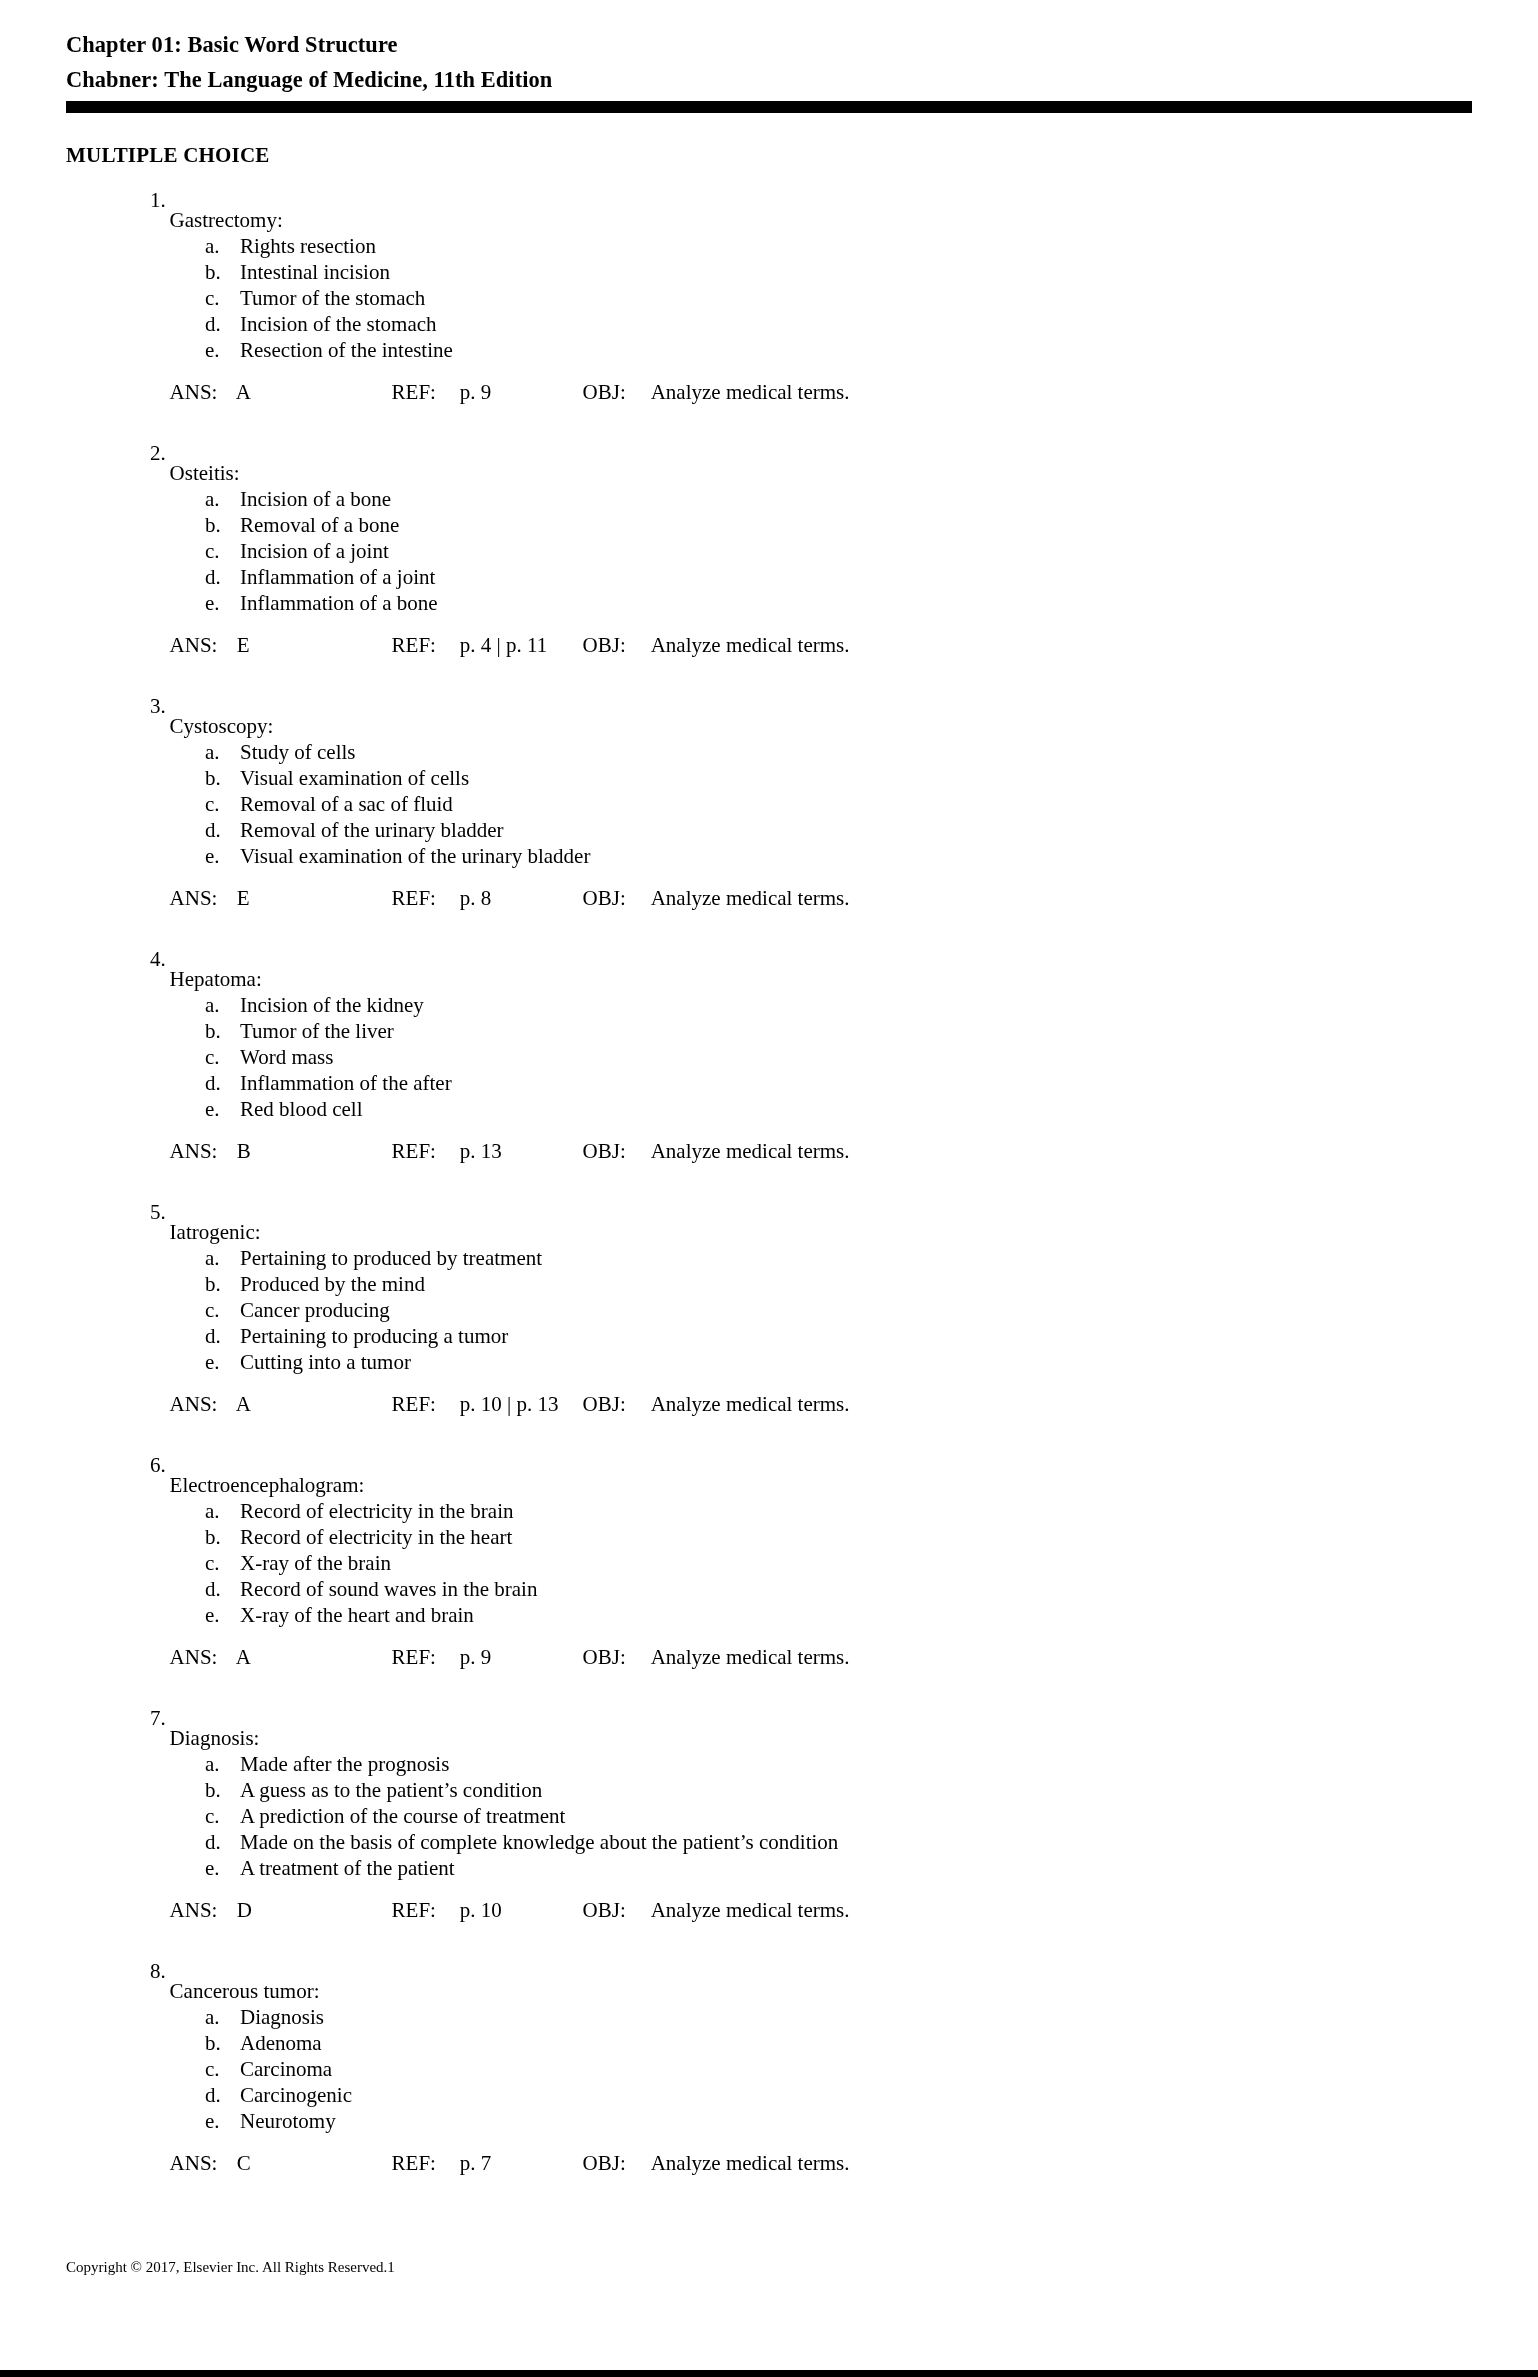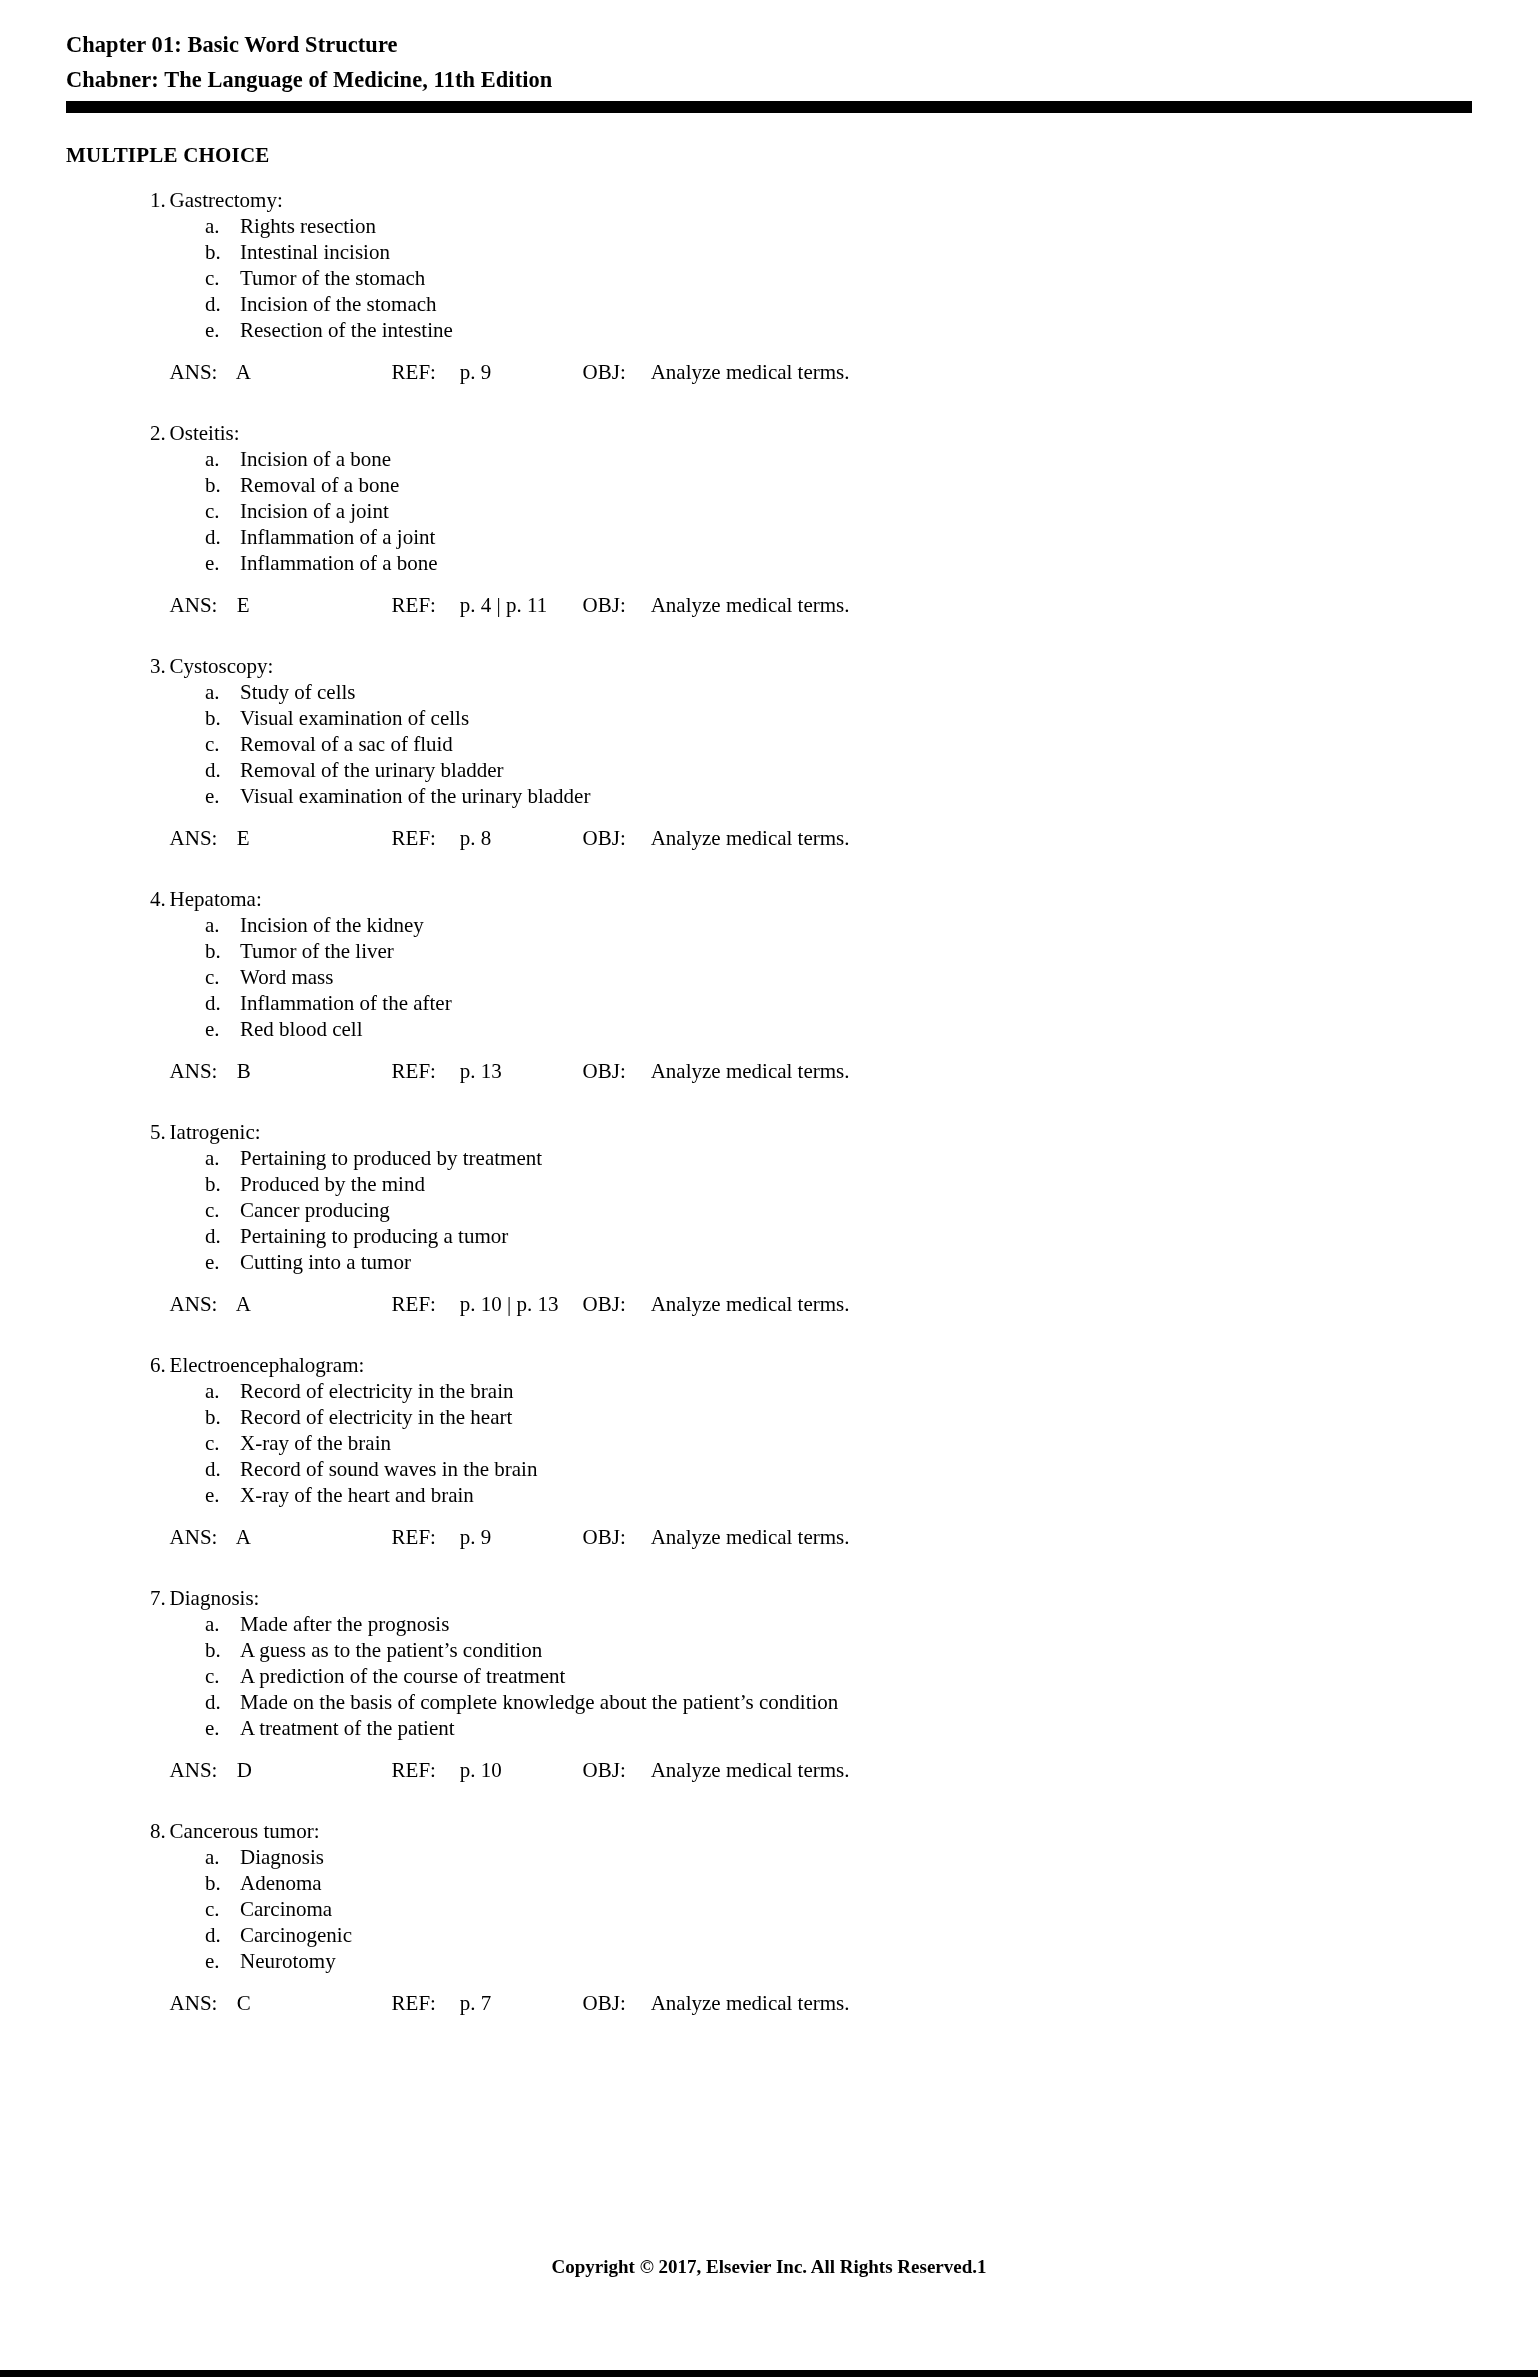--- a/index.html
+++ b/index.html
@@ -19,37 +19,37 @@
 
   .hdr-line { font-size:22.4px; font-weight:bold; line-height:35px; letter-spacing:0.1px; }
   .hdr-rule { height:12px; background:#000; margin-top:3.5px; }
 
   .section-heading { margin-top:30px; font-size:21px; font-weight:bold; letter-spacing:0.2px; }
 
   .questions { margin-top:19.6px; padding-left:84px; font-size:21px; }
   .q-block { margin-bottom:35px; }
   .q-head { display:flex; line-height:26px; }
   .q-num { width:19.6px; flex:0 0 19.6px; }
-  .q-stem { flex:1; }
+  .q-stem { flex:1;margin-top:20px; }
   .opt-row { display:flex; margin-left:55px; line-height:26px; }
   .opt-letter { width:35px; flex:0 0 35px; }
   .opt-text { flex:1; }
   .ans-row { display:flex; margin-left:19.6px; margin-top:16px; line-height:26px; }
   .ans-cell { width:222px; flex:0 0 222px; }
   .ref-cell { width:191px; flex:0 0 191px; }
   .obj-cell { flex:1; }
   .inl-label { display:inline-block; }
   .ans-cell .inl-label { width:62px; }
   .ref-cell .inl-label { width:63px; }
   .obj-cell .inl-label { width:64px; }
 
   .footer {
     position:absolute; left:66px; right:66px; top:2255px;
-    display:flex; justify-content:center;
-    font-size:19px; line-height:24px;font-weight:bold;
+    display:flex; justify-content:flex-start;
+    font-size:15px; line-height:24px;
   }
   .bottom-rule {
     position:absolute; left:0; right:0; bottom:0; height:7px; background:#000;
   }
 </style>
 </head>
 <body>
 
 <div class="page">
   <div class="content">

